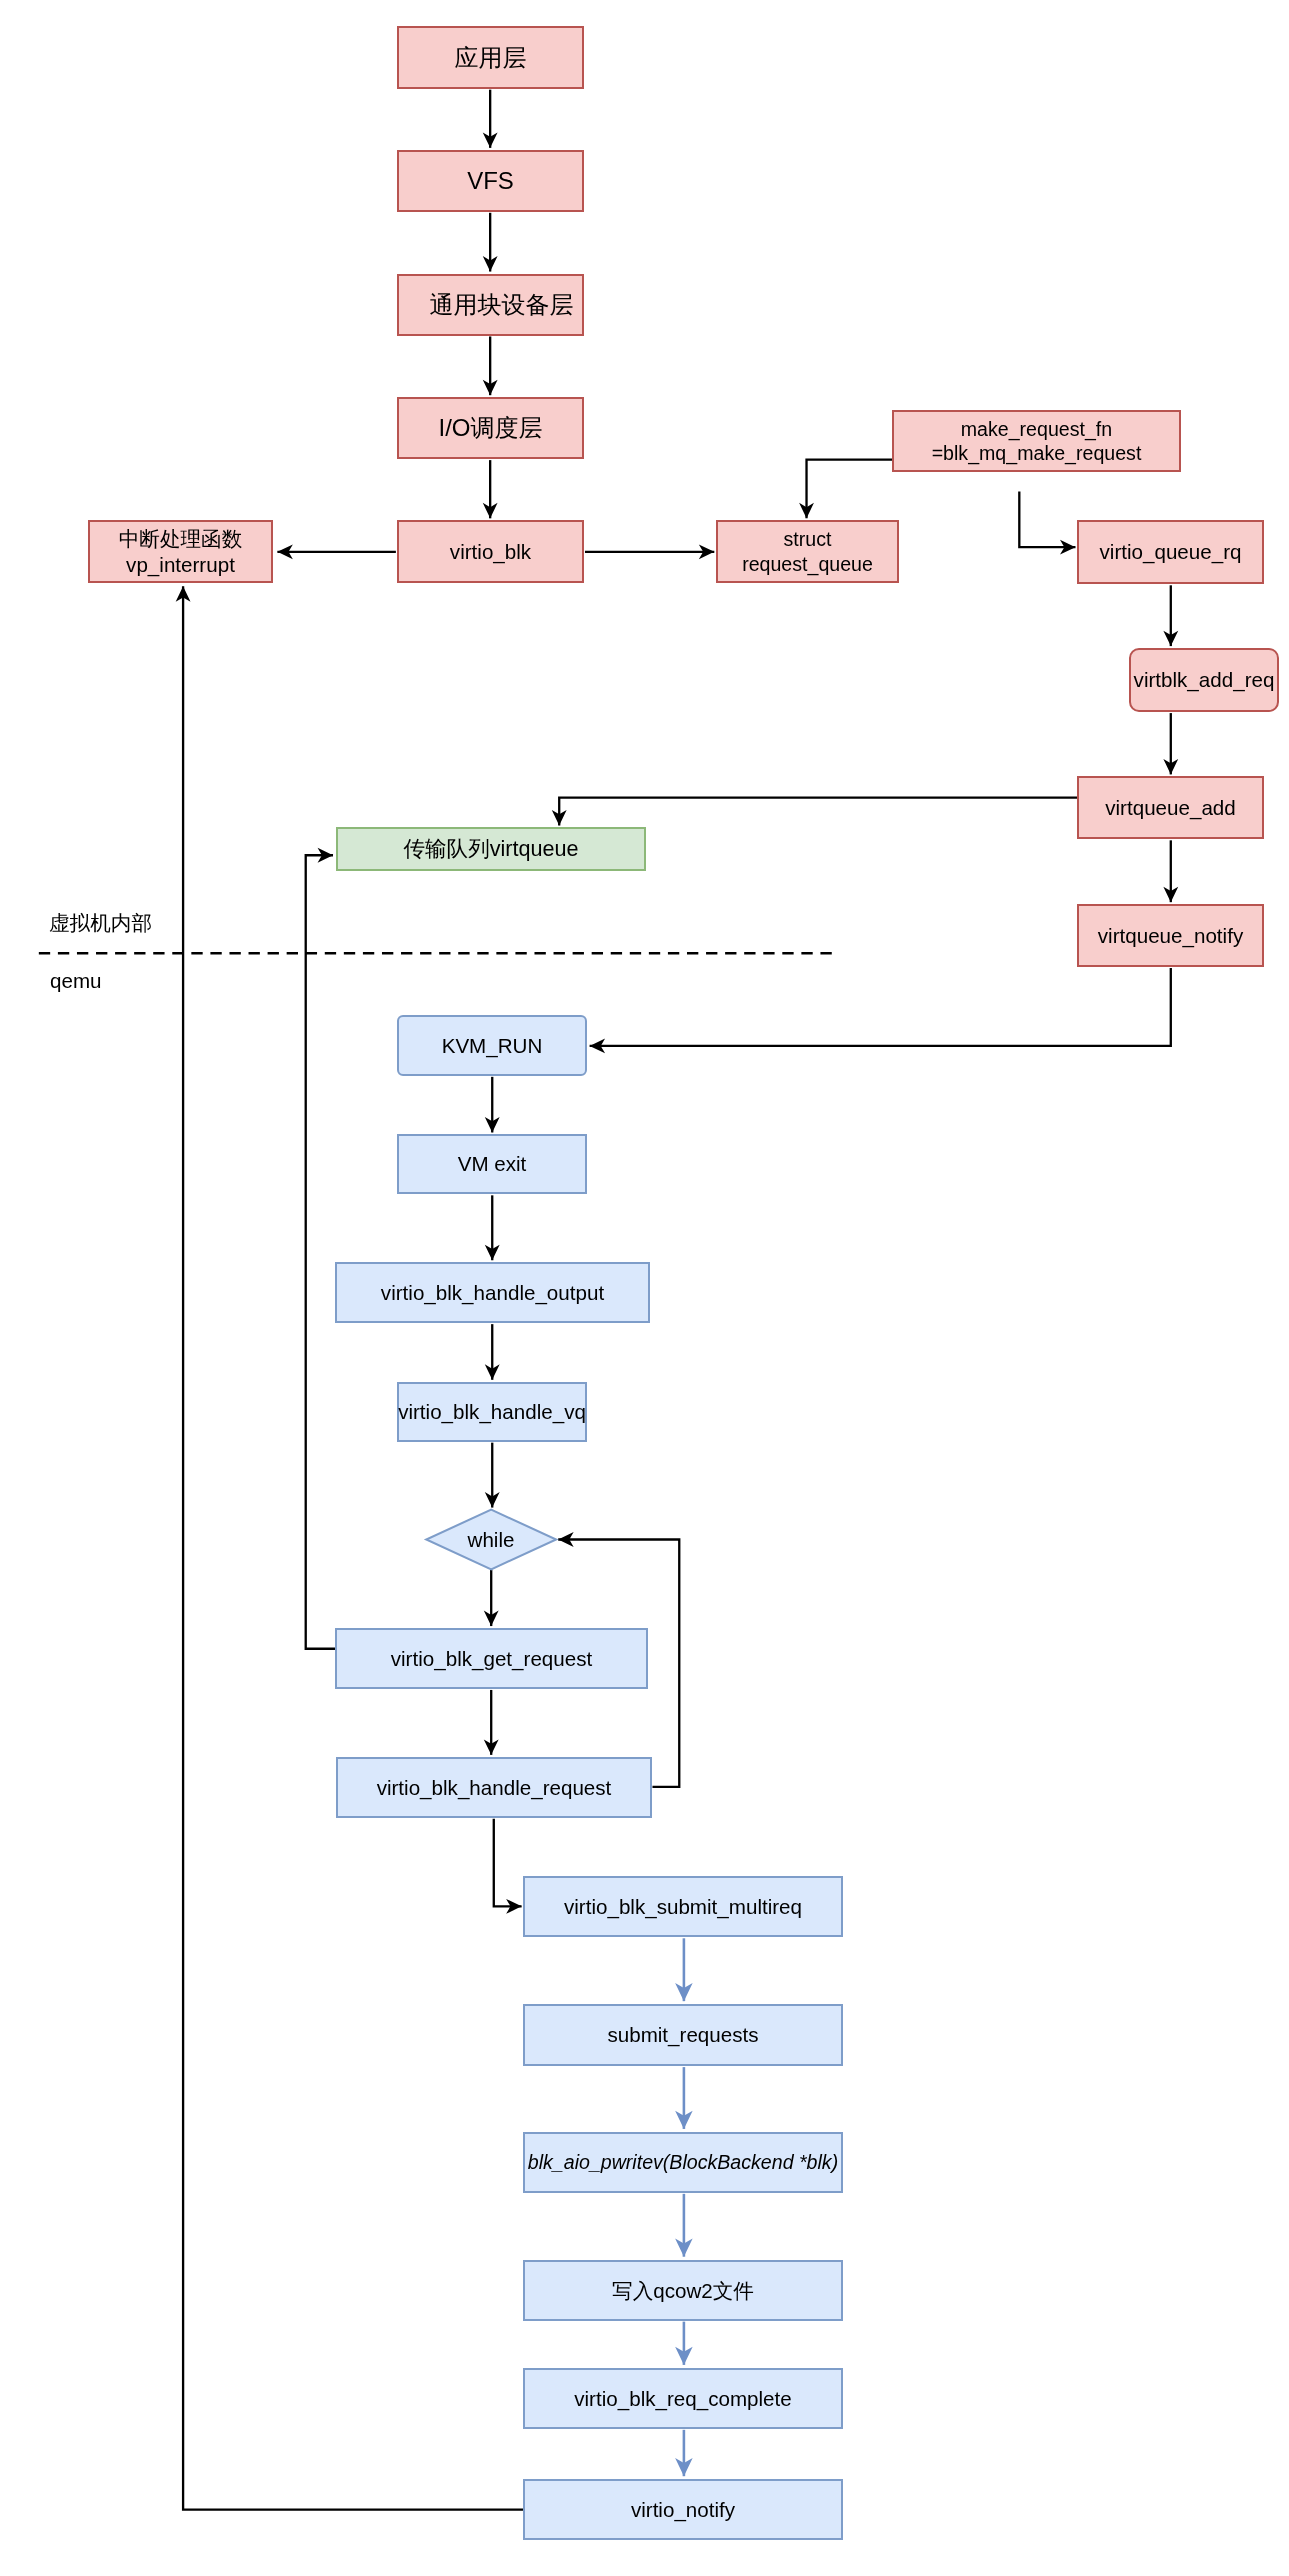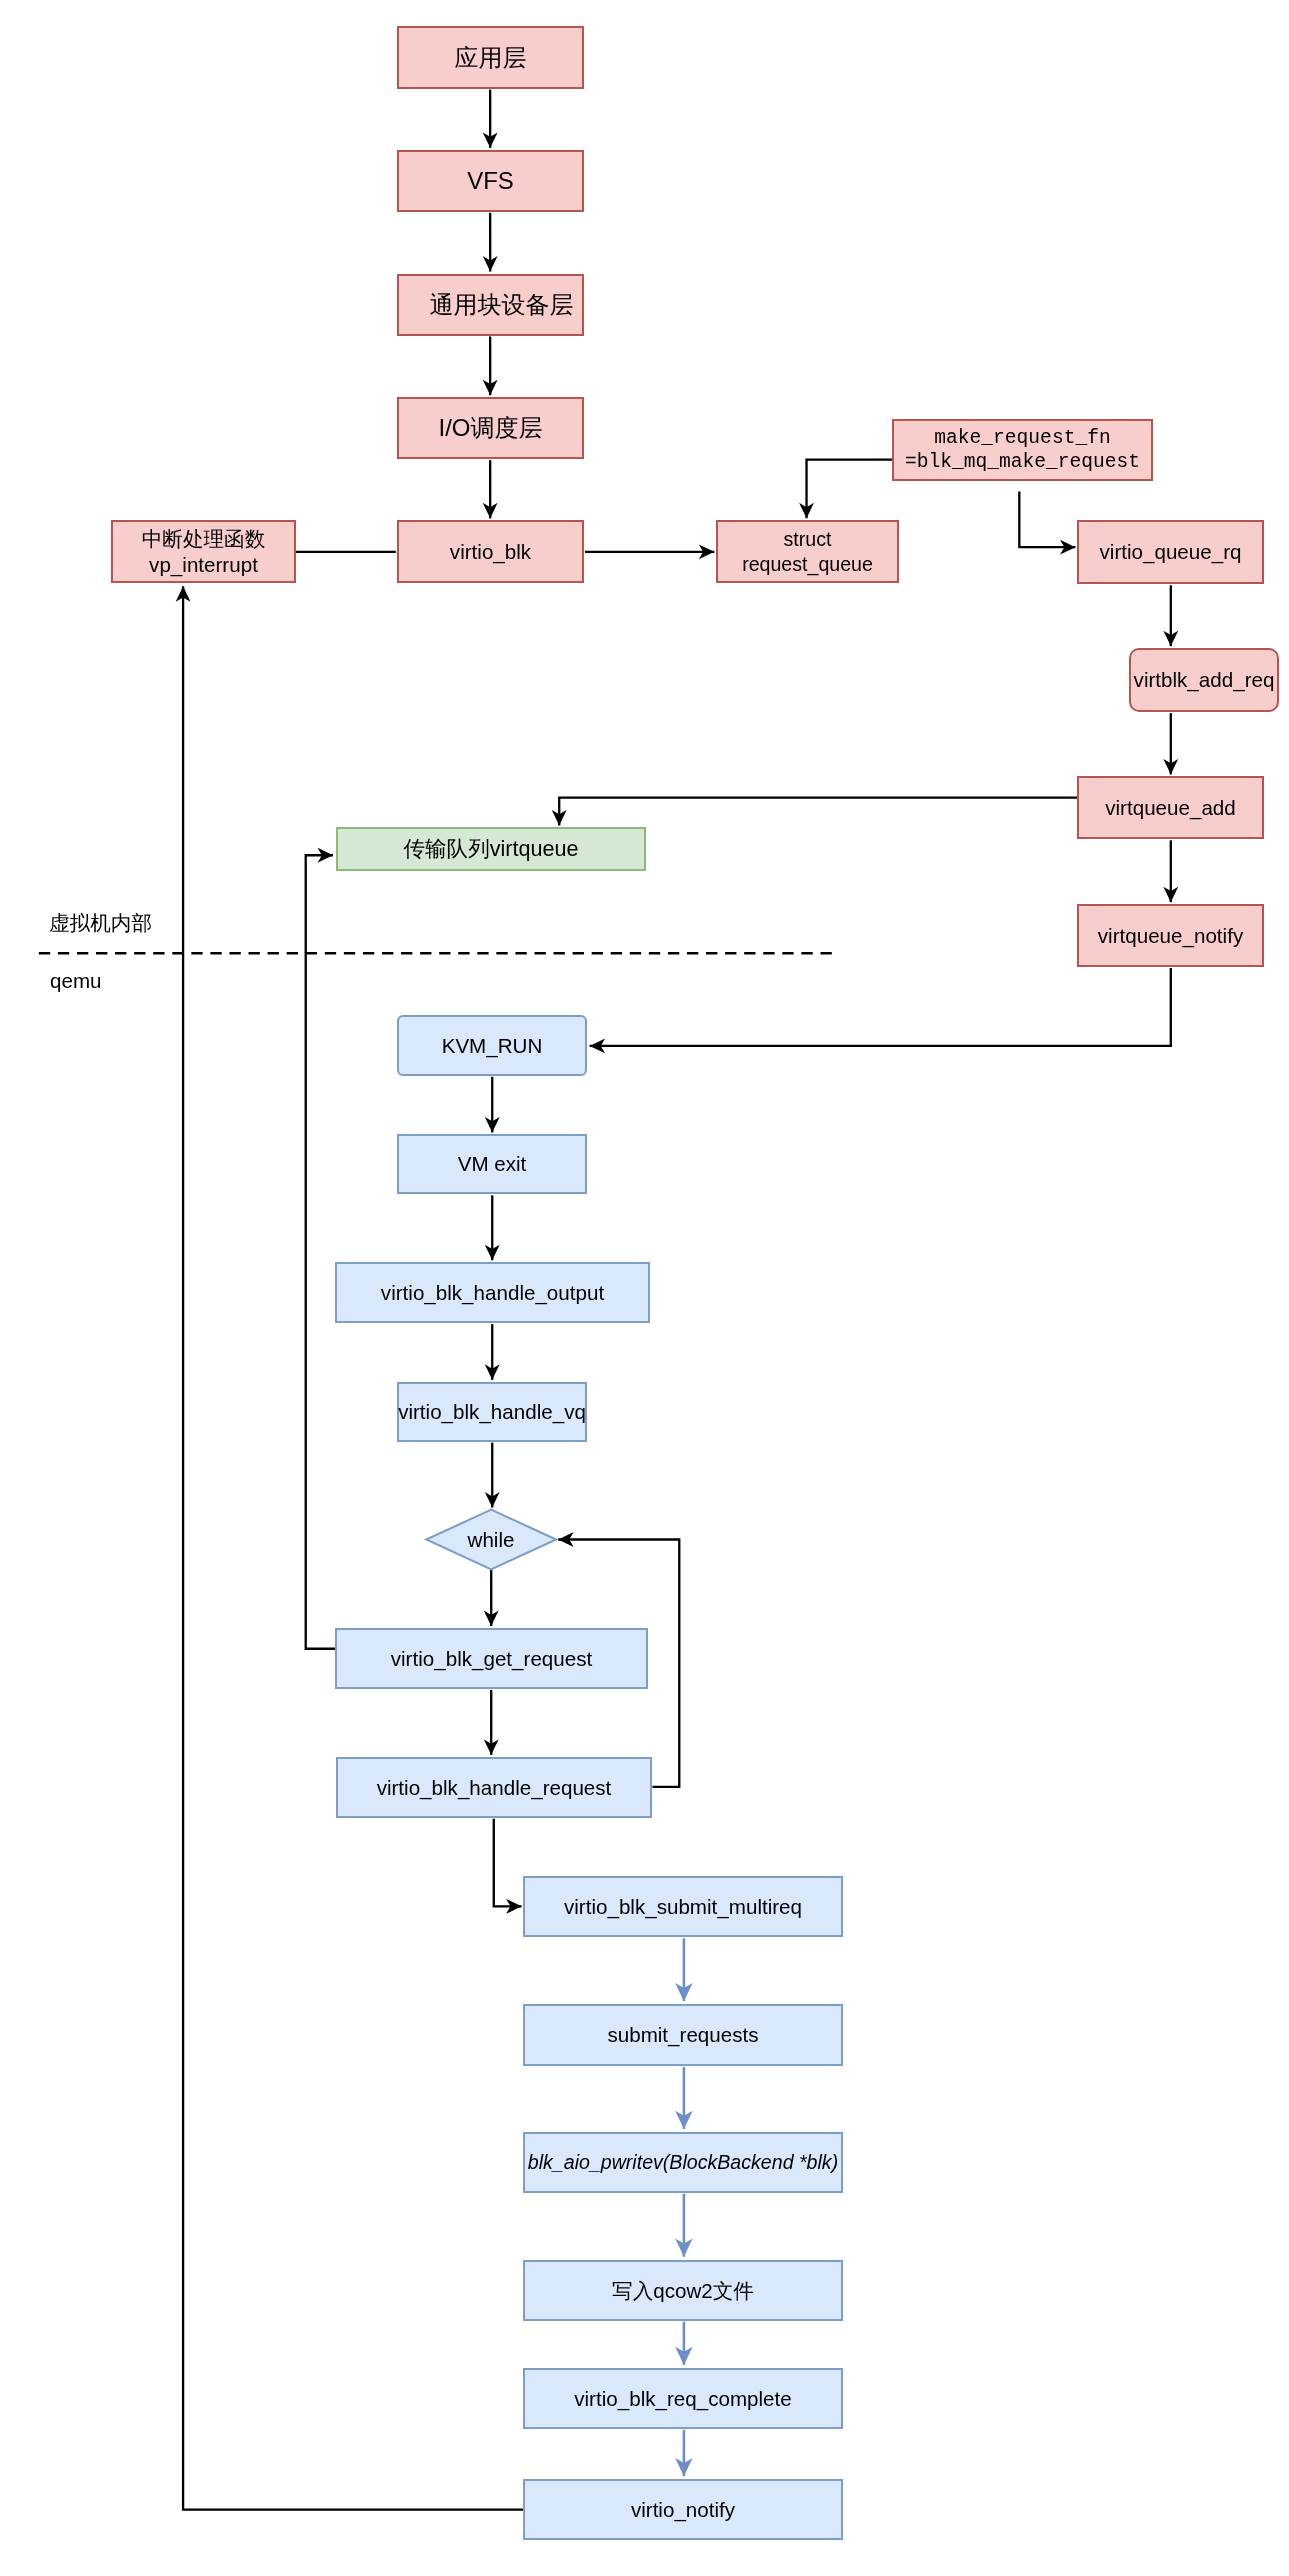--- a/index.html
+++ b/index.html
@@ -79,24 +79,24 @@
     </g>
 
     <polygon points="953,2930 1079,2988 953,3046 827,2988" fill="#dae8fc" stroke="#7e9dc9" stroke-width="4"></polygon>
   </svg>
 
   <div class="node pink lg" style="left:397px;top:26px;width:187px;height:63px;">应用层</div>
   <div class="node pink lg" style="left:397px;top:150px;width:187px;height:62px;">VFS</div>
   <div class="node pink lg" style="left:397px;top:274px;width:187px;height:62px;padding-left:22px;">通用块设备层</div>
   <div class="node pink lg" style="left:397px;top:397px;width:187px;height:62px;">I/O调度层</div>
   <div class="node pink" style="left:397px;top:520px;width:187px;height:63px;">virtio_blk</div>
-  <div class="node pink" style="left:88px;top:520px;width:185px;height:63px;margin-left:23px;">中断处理函数
+  <div class="node pink" style="left:88px;top:520px;width:185px;height:63px;">中断处理函数
 vp_interrupt</div>
   <div class="node pink sm" style="left:716px;top:520px;width:183px;height:63px;">struct request_queue</div>
-  <div class="node pink sm" style="left:892px;top:419px;width:261px;height:62px;font-family:Liberation Mono, monospace;">make_request_fn
+  <div class="node pink sm" style="left:892px;top:410px;width:289px;height:62px;">make_request_fn
 =blk_mq_make_request</div>
   <div class="node pink" style="left:1077px;top:520px;width:187px;height:64px;">virtio_queue_rq</div>
   <div class="node pink" style="left:1129px;top:648px;width:150px;height:64px;border-radius:10px;">virtblk_add_req</div>
   <div class="node pink" style="left:1077px;top:776px;width:187px;height:63px;">virtqueue_add</div>
   <div class="node pink" style="left:1077px;top:904px;width:187px;height:63px;">virtqueue_notify</div>
 
   <div class="node green" style="left:336px;top:827px;width:310px;height:44px;font-size:21.6px;">传输队列virtqueue</div>
 
   <div class="label" style="left:49px;top:909px;">虚拟机内部</div>
   <div class="label" style="left:50px;top:969px;">qemu</div>

